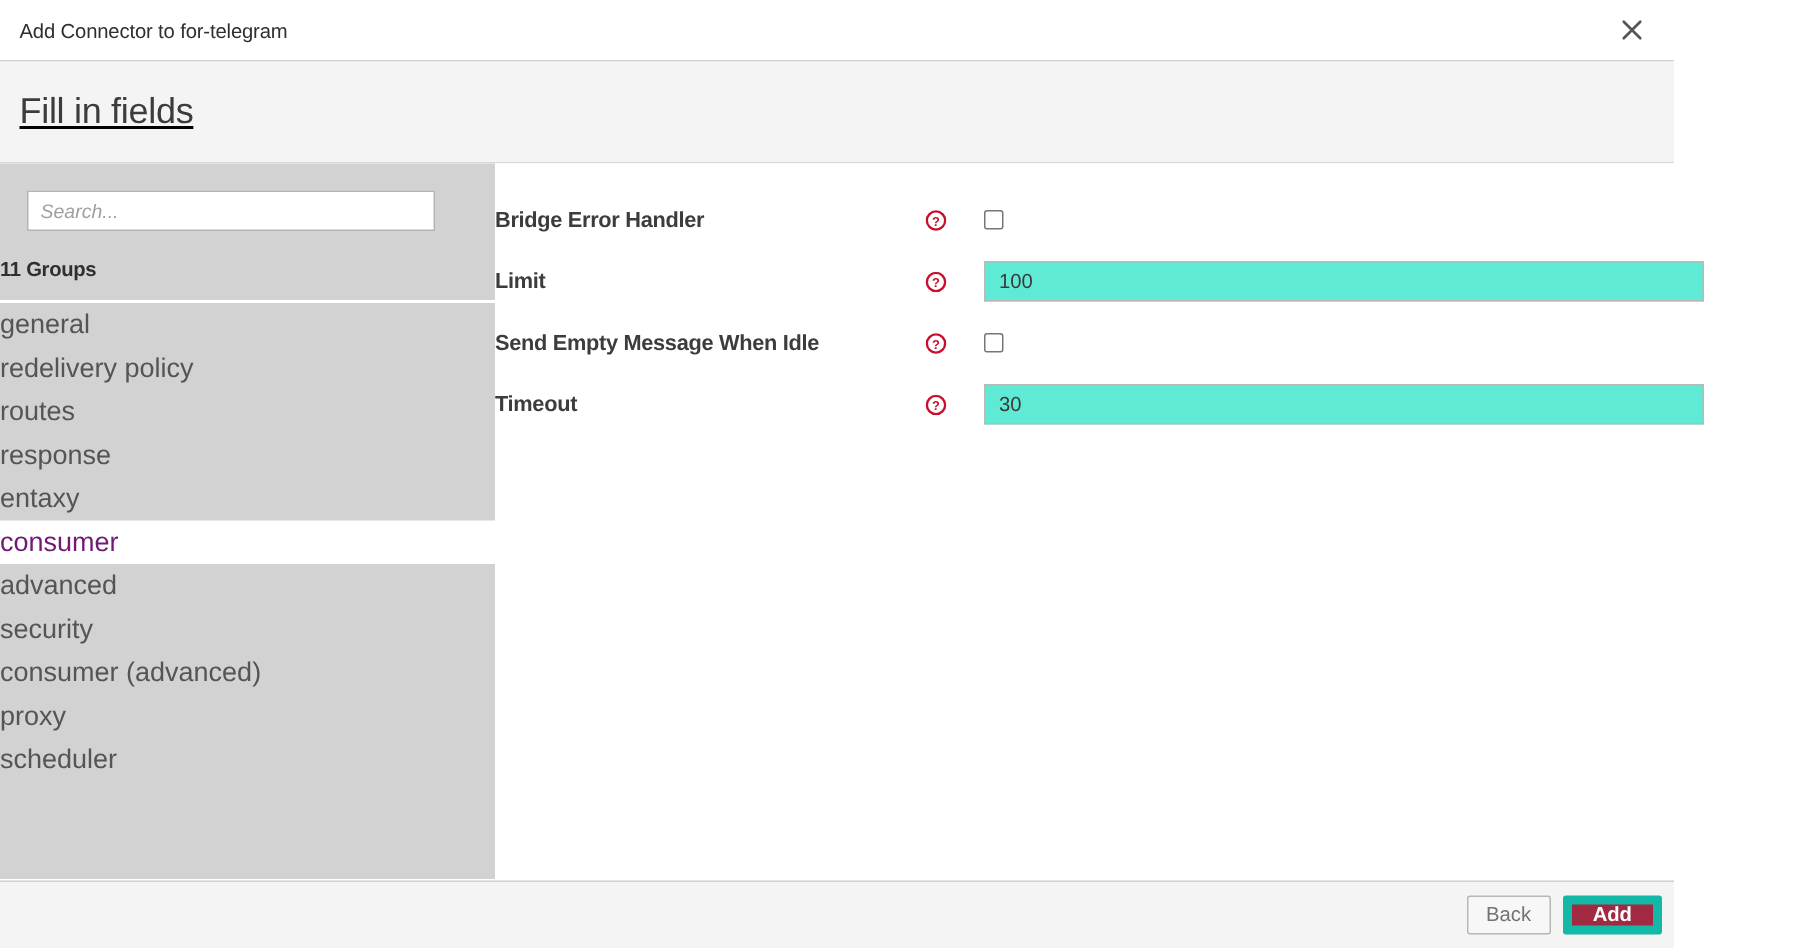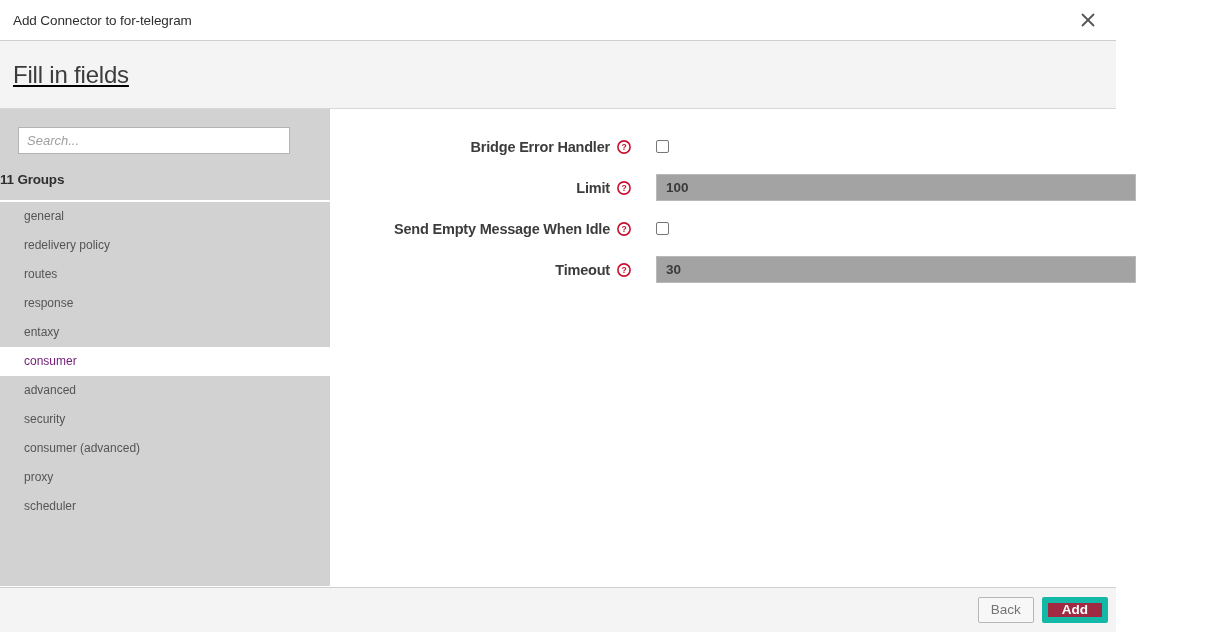--- a/index.html
+++ b/index.html
@@ -118,22 +118,22 @@
   }
   .group-list {
     border-top: 2px solid #ffffff;
     display: flex;
     flex-direction: column;
     flex: 1 1 auto;
   }
   .group-item {
     height: 29px;
     line-height: 29px;
-    padding: 0 24px;
-    font-size: 12px;
+    padding: 0 0;
+    font-size: 18px;
     color: #555555;
     background: transparent;
     cursor: pointer;
     white-space: nowrap;
   }
   .group-item.selected {
     background: #ffffff;
     color: #701a75;
   }
   .sidebar-filler { flex: 1 1 auto; }
@@ -146,21 +146,20 @@
     min-width: 0;
   }
   .form-row {
     display: flex;
     align-items: center;
     height: 41px;
   }
   .field-label {
     width: 280px;
     flex: 0 0 280px;
-    text-align: right;
     font-size: 14.5px;
     font-weight: bold;
     color: #3c3c3c;
     letter-spacing: -0.2px;
     white-space: nowrap;
   }
   .help-icon {
     flex: 0 0 auto;
     width: 14px;
     height: 14px;
@@ -186,27 +185,26 @@
     cursor: pointer;
     appearance: none;
     -webkit-appearance: none;
     margin: 0;
     padding: 0;
   }
   .text-input {
     width: 480px;
     height: 27px;
     border: 1px solid #b9b9b9;
-    background: #a3a3a3;
+    background: #5eead4;
     font-family: "Liberation Sans", sans-serif;
     font-size: 13.5px;
     color: #3a3a3a;
     padding: 0 9px;
     outline: none;
-    font-weight: bold;
   }
 
   
   .footer {
     height: 45px;
     flex: 0 0 45px;
     background: #f4f4f4;
     border-top: 1px solid #d0d0d0;
     display: flex;
     align-items: center;

